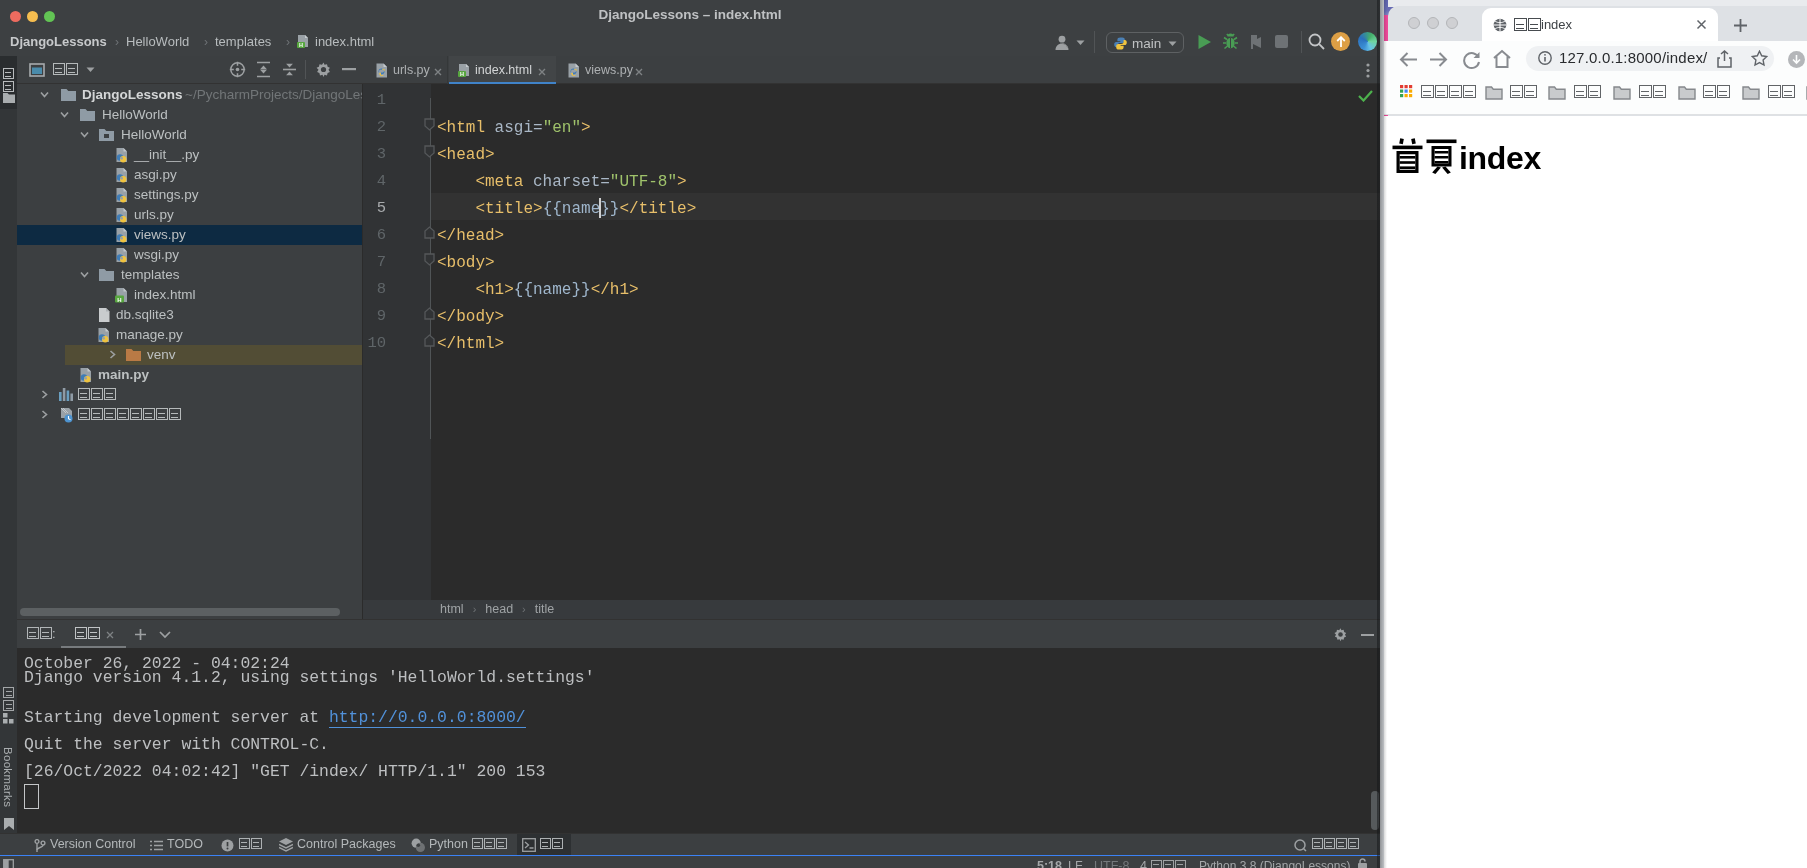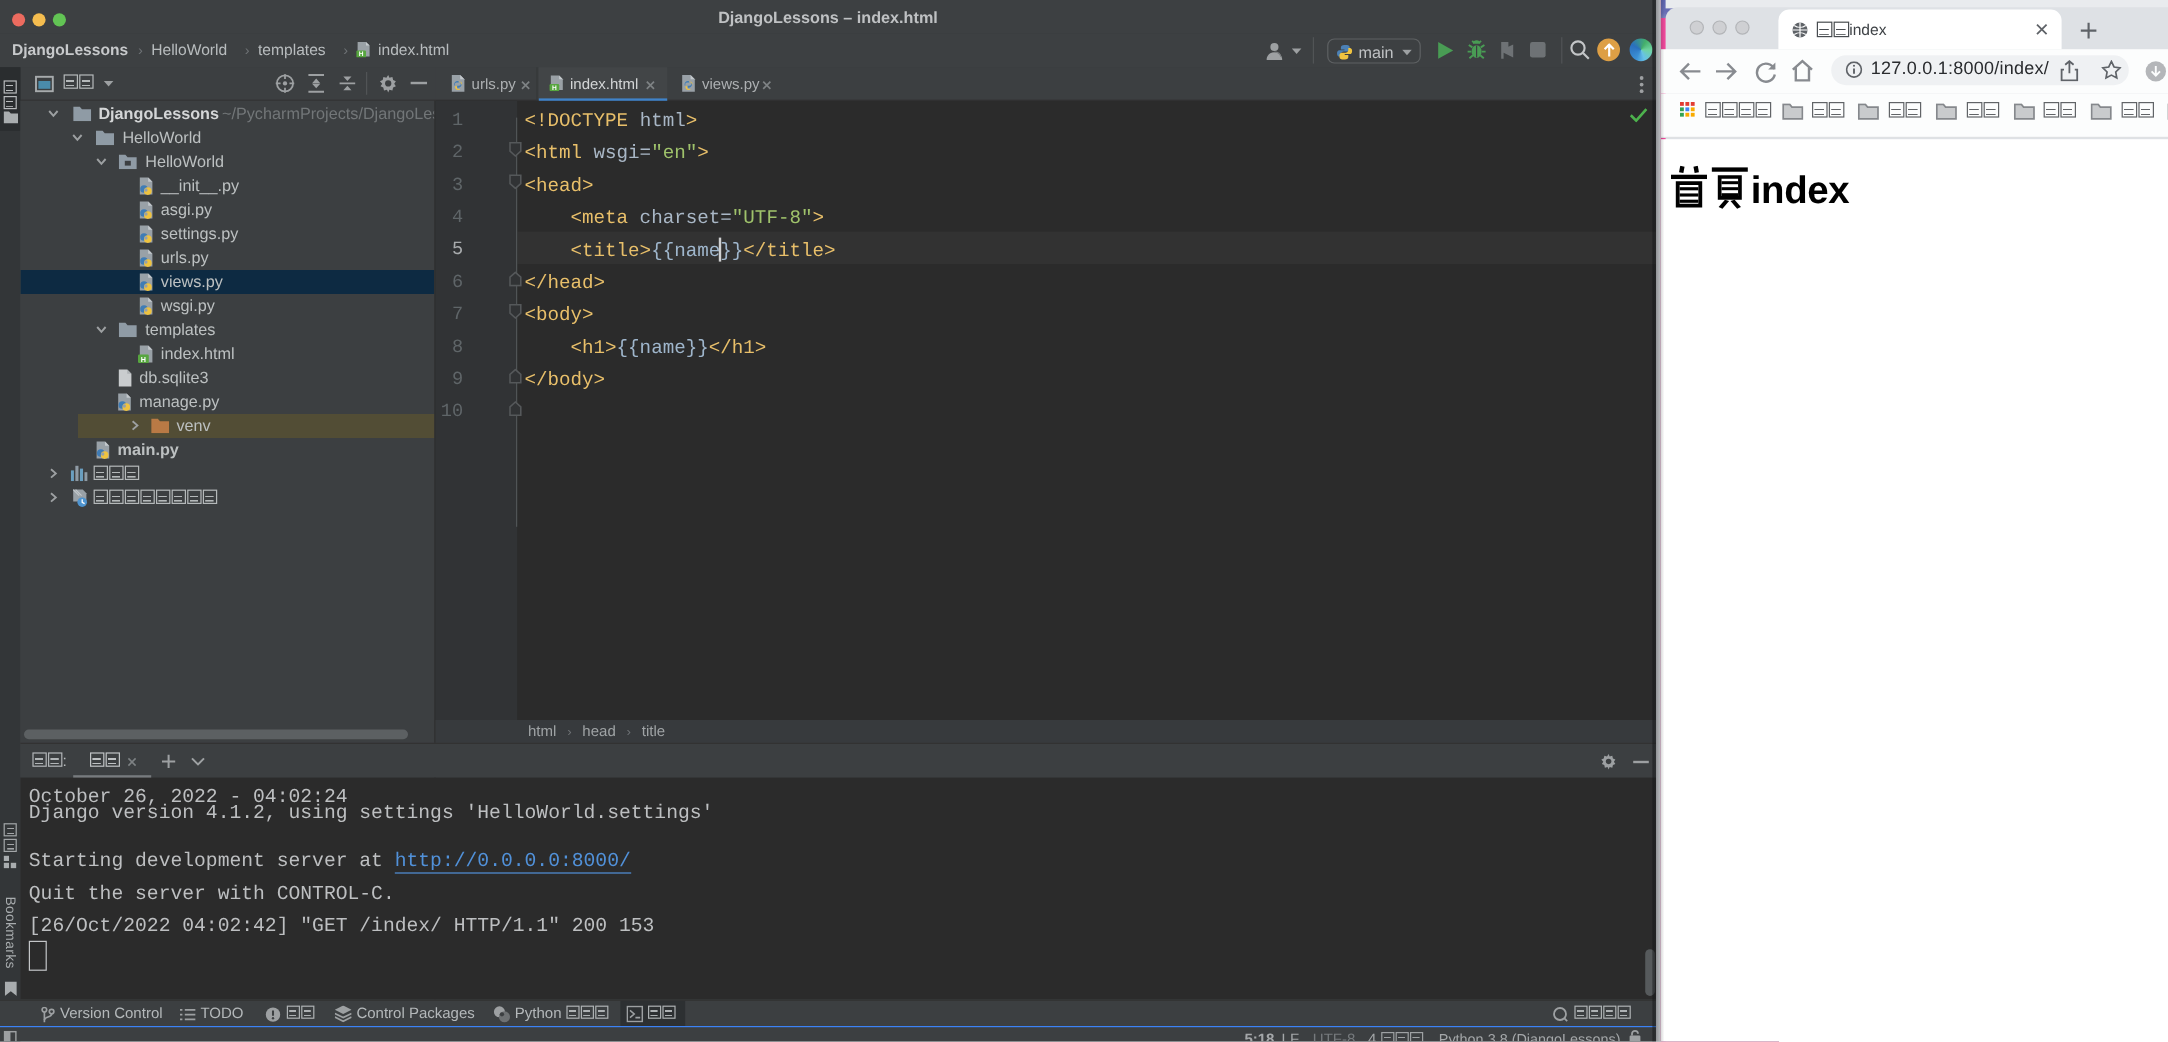--- a/index.html
+++ b/index.html
@@ -415,29 +415,29 @@
       </svg>
       <svg class="abs" style="left:61px;top:169px" width="11" height="13" viewBox="0 0 11 13">
         <path d="M1 1h9v7l-4.5 4L1 8z" fill="#313335" stroke="#55585a" stroke-width="1.3"></path>
       </svg>
       <svg class="abs" style="left:61px;top:223px" width="11" height="13" viewBox="0 0 11 13">
         <path d="M1 12h9V5L5.5 1 1 5z" fill="#313335" stroke="#55585a" stroke-width="1.3"></path>
       </svg>
       <svg class="abs" style="left:61px;top:250px" width="11" height="13" viewBox="0 0 11 13">
         <path d="M1 12h9V5L5.5 1 1 5z" fill="#313335" stroke="#55585a" stroke-width="1.3"></path>
       </svg>
-      <div class="code" style="top:4px"><span class="o">&lt;!DOCTYPE</span><span class="w"> html</span><span class="o">&gt;</span></div>
-      <div class="code" style="top:31px"><span class="o">&lt;html </span><span class="w">wsgi</span><span class="w">=</span><span class="g">"en"</span><span class="o">&gt;</span></div>
+      <div class="code" style="top:31px"><span class="o">&lt;html </span><span class="w">asgi</span><span class="w">=</span><span class="g">"en"</span><span class="o">&gt;</span></div>
       <div class="code" style="top:58px"><span class="o">&lt;head&gt;</span></div>
       <div class="code" style="top:85px"><span class="o">    &lt;meta </span><span class="w">charset</span><span class="w">=</span><span class="g">"UTF-8"</span><span class="o">&gt;</span></div>
       <div class="code" style="top:112px"><span class="o">    &lt;title&gt;</span><span class="b">{{name}}</span><span class="o">&lt;/title&gt;</span></div>
       <div class="code" style="top:139px"><span class="o">&lt;/head&gt;</span></div>
       <div class="code" style="top:166px"><span class="o">&lt;body&gt;</span></div>
       <div class="code" style="top:193px"><span class="o">    &lt;h1&gt;</span><span class="b">{{name}}</span><span class="o">&lt;/h1&gt;</span></div>
       <div class="code" style="top:220px"><span class="o">&lt;/body&gt;</span></div>
+      <div class="code" style="top:247px"><span class="o">&lt;/html&gt;</span></div>
  <svg class="abs" style="left:995px;top:6px" width="15" height="12" viewBox="0 0 15 12">
         <path d="M1 6l4.5 4.5L14 1" fill="none" stroke="#4db24d" stroke-width="2.2"></path>
       </svg>
 </div>
 <div id="crumbs2"><span style="margin-left:77px">html</span><span style="color:#6e7275;margin:0 9px;font-size:11px">›</span><span>head</span><span style="color:#6e7275;margin:0 9px;font-size:11px">›</span><span>title</span></div>
 
 <div id="termhdr">
  <span class="abs" style="left:9px;top:0"><i class="cj"></i><i class="cj"></i><span style="color:#b8bcbe">:</span></span>
  <span class="abs" style="left:57px;top:0;color:#c8cbcd"><i class="cj"></i><i class="cj"></i></span>
  <svg class="abs" style="left:88px;top:10px" width="10" height="10" viewBox="0 0 10 10">

